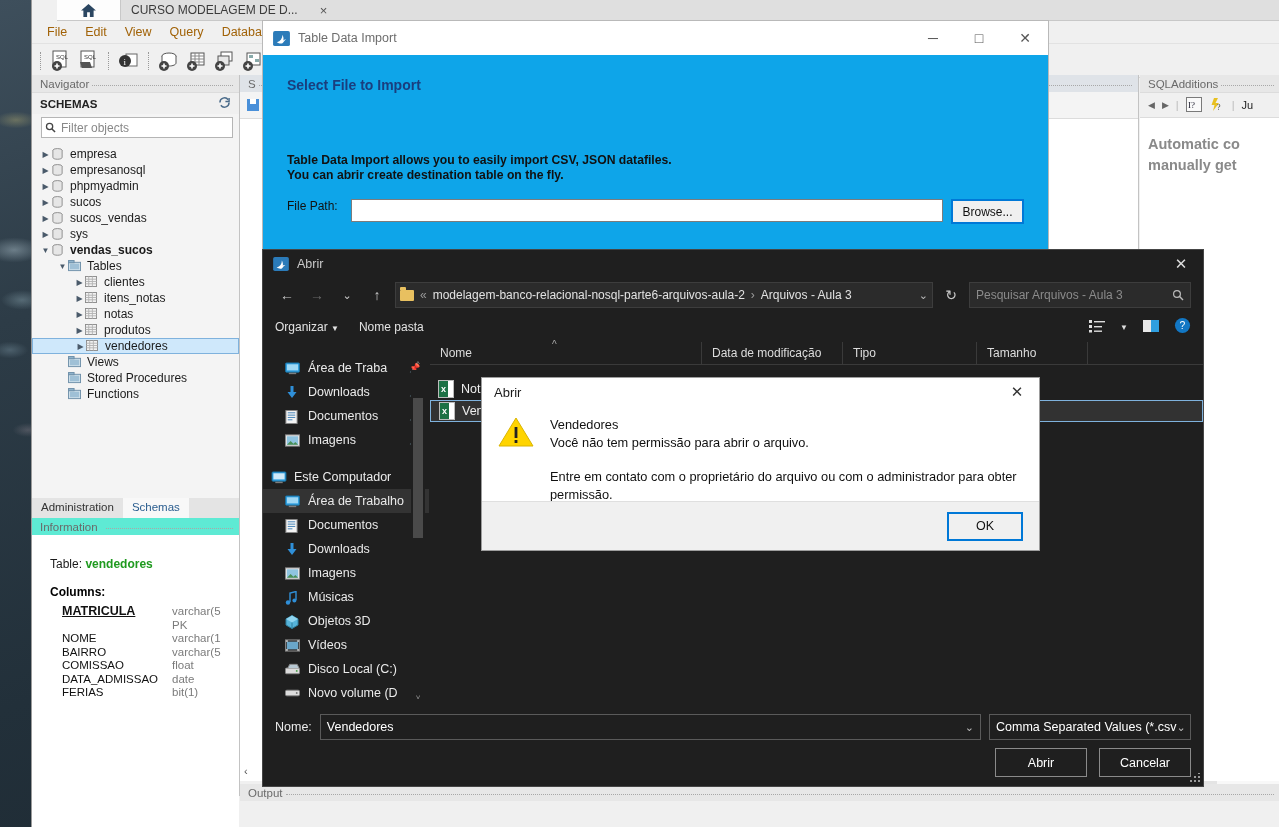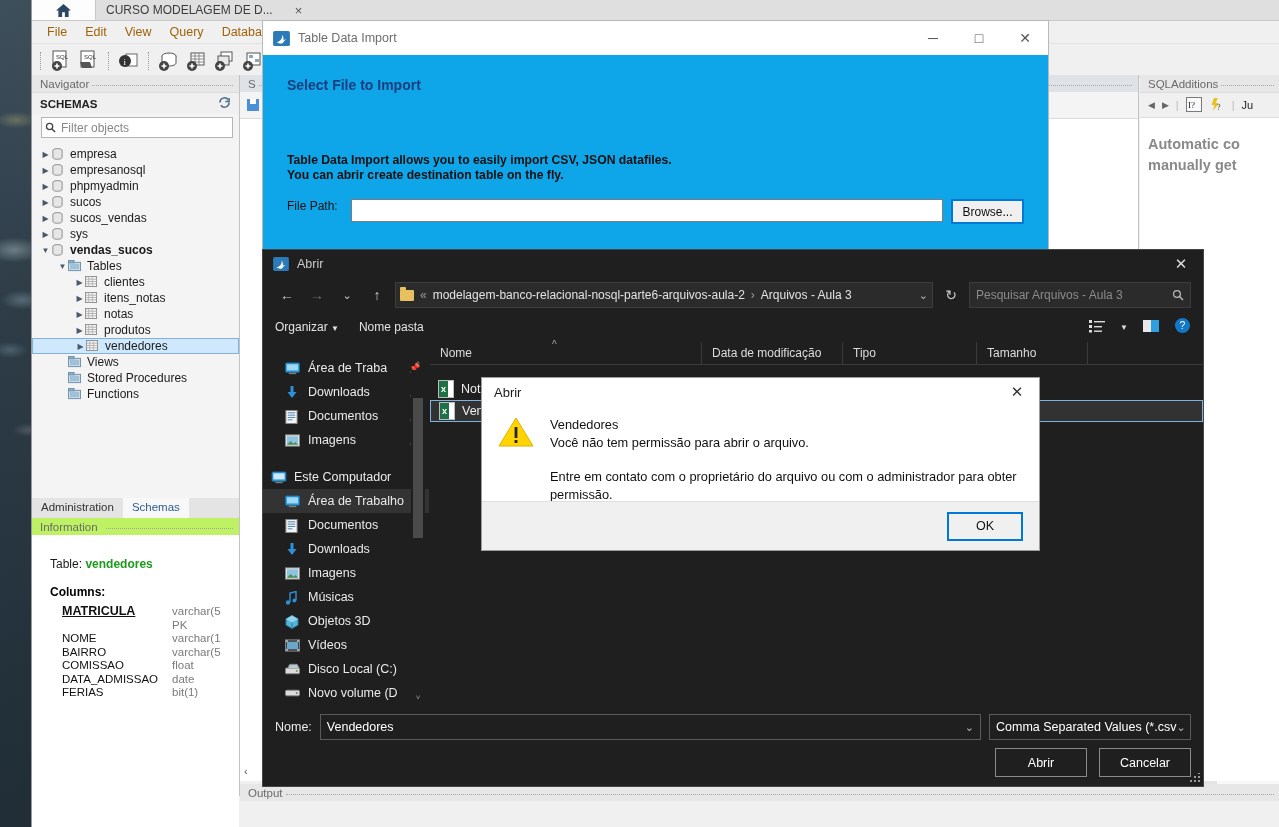--- a/index.html
+++ b/index.html
@@ -17,21 +17,21 @@
       radial-gradient(ellipse 26px 12px at 10px 350px, rgba(150,180,195,.30), transparent 70%),
       radial-gradient(ellipse 22px 10px at 28px 430px, rgba(190,170,180,.25), transparent 70%),
       radial-gradient(ellipse 30px 12px at 16px 120px, rgba(200,190,120,.35), transparent 70%),
       linear-gradient(160deg,#3e4f5c 0%,#2d3c47 25%,#22303a 55%,#1a242c 100%);
   }
   
   #wb{
     position:absolute;left:31px;top:0;width:1248px;height:827px;
     background:#f0f0f0;border-left:1px solid #9a9a9a;
   }
-  .tabbar{height:20px;background:#dfdfdf;position:relative;border-bottom:1px solid #c8c8c8;}
+  .tabbar{height:20px;background:#dfdfdf;position:relative;border-bottom:1px solid #c8c8c8;margin-left:25px;}
   .tab-home{
     position:absolute;left:0;top:0;width:63px;height:20px;background:#fdfdfd;
     display:flex;align-items:center;justify-content:center;border-right:1px solid #c8c8c8;
   }
   .tab-doc{
     position:absolute;left:64px;top:0;height:20px;padding:0 8px 0 10px;
     background:#dfdfdf;display:flex;align-items:center;gap:22px;color:#3b3b3b;font-size:12px;
   }
   .tab-doc .x{color:#555;font-size:13px;}
   .menubar{height:22px;background:#f0f0f0;display:flex;align-items:center;gap:0;padding-left:6px;
@@ -58,21 +58,21 @@
   .filterbox .ph{color:#888;font-size:12px;padding-left:5px;}
   .tree{padding-top:4px;font-size:12px;color:#1b1b1b;}
   .trow{height:16px;display:flex;align-items:center;white-space:nowrap;}
   .arrow{width:11px;text-align:center;color:#4a5a6a;font-size:8px;}
   .tico{width:15px;height:12px;margin-right:4px;display:inline-block;}
   .sel{background:#cfe8fb;border:1px solid #7fb2dd;box-sizing:border-box;}
   .bottom-tabs{position:absolute;left:0;bottom:0;width:207px;}
   .sidetabs{height:20px;background:#e4e4e4;display:flex;font-size:11.5px;}
   .sidetabs div{padding:3px 9px 0 9px;color:#333;}
   .sidetabs .on{background:#f8f8f8;color:#2a5d8f;}
-  .infohdr{height:17px;background:#bef264;color:#6a6a6a;font-size:11.5px;
+  .infohdr{height:17px;background:#5eead4;color:#6a6a6a;font-size:11.5px;
     display:flex;align-items:center;padding-left:8px;gap:8px;text-align:right;}
   .infobody{background:#fff;font-size:12px;padding:22px 0 0 18px;}
   .infobody .tl{font-weight:normal;color:#1a1a1a;margin-bottom:14px;}
   .infobody .tl b{color:#1f9a1f;}
   .infobody .cols{font-weight:bold;margin-bottom:6px;}
   .colrow{display:flex;font-size:11.5px;line-height:13.5px;}
   .colname{width:110px;padding-left:12px;color:#111;}
   .coltype{color:#7b7b7b;}
   .colpk{text-decoration:underline;font-weight:bold;font-size:12.5px;}
   

